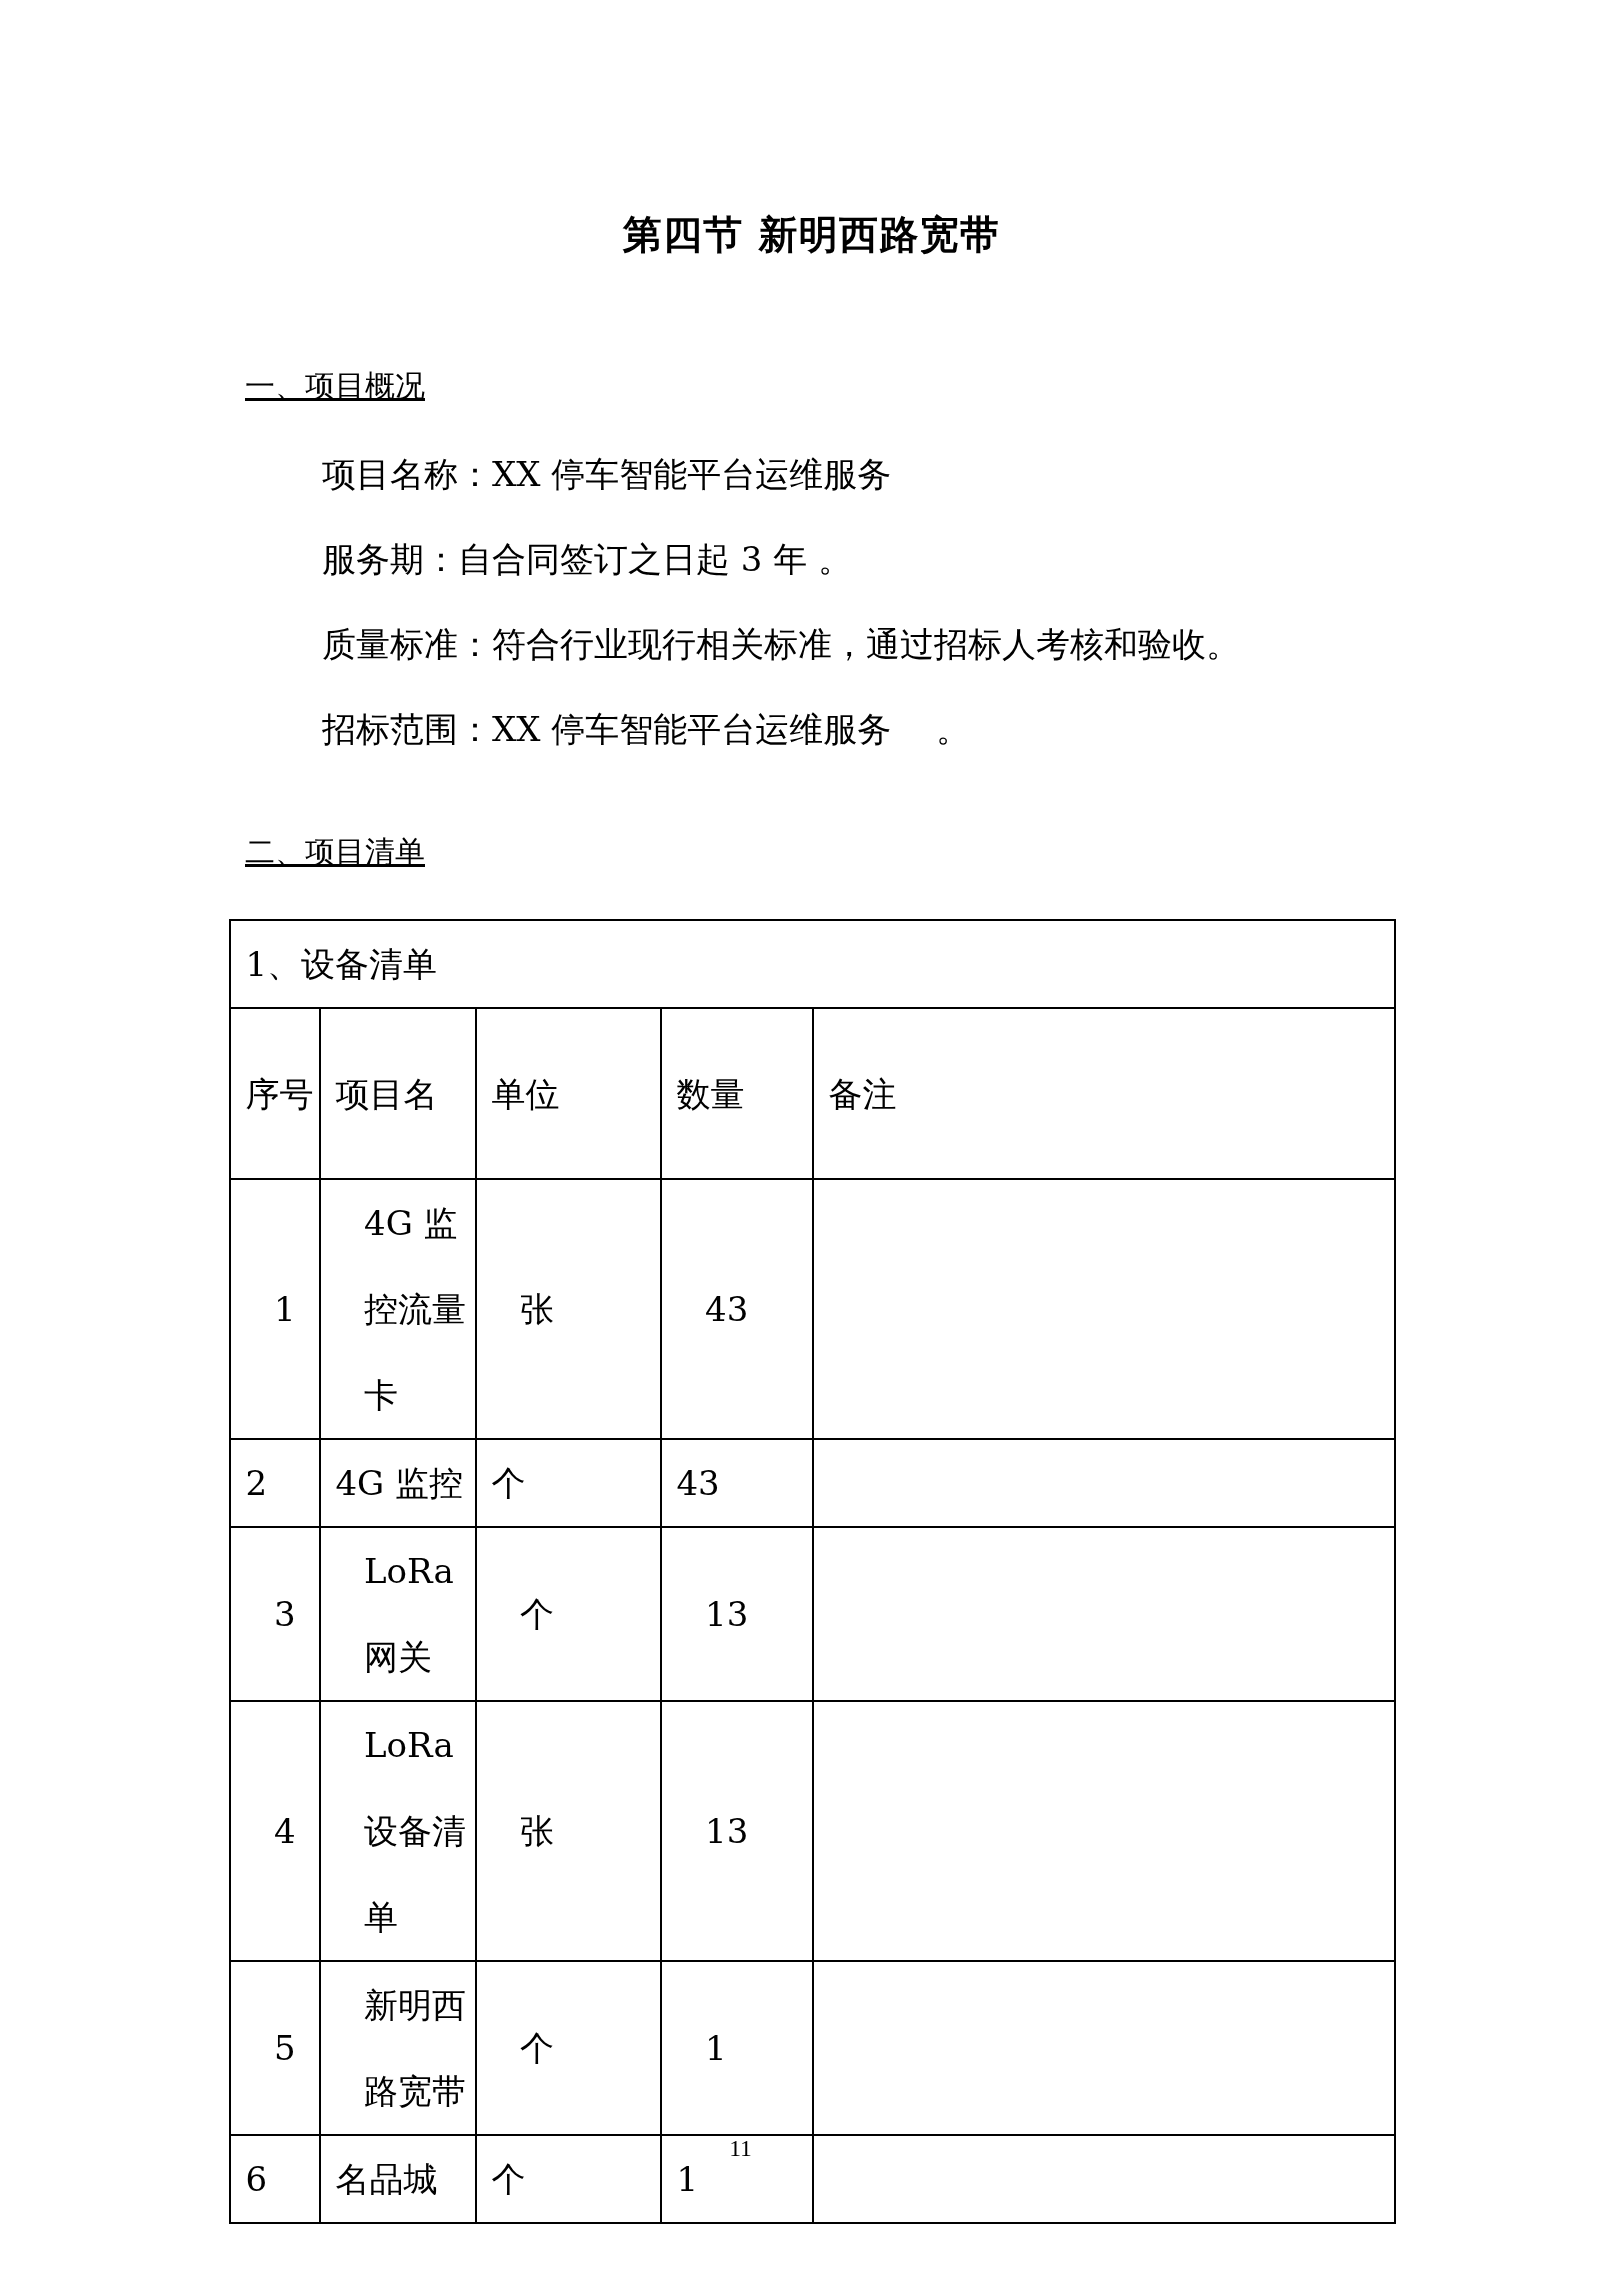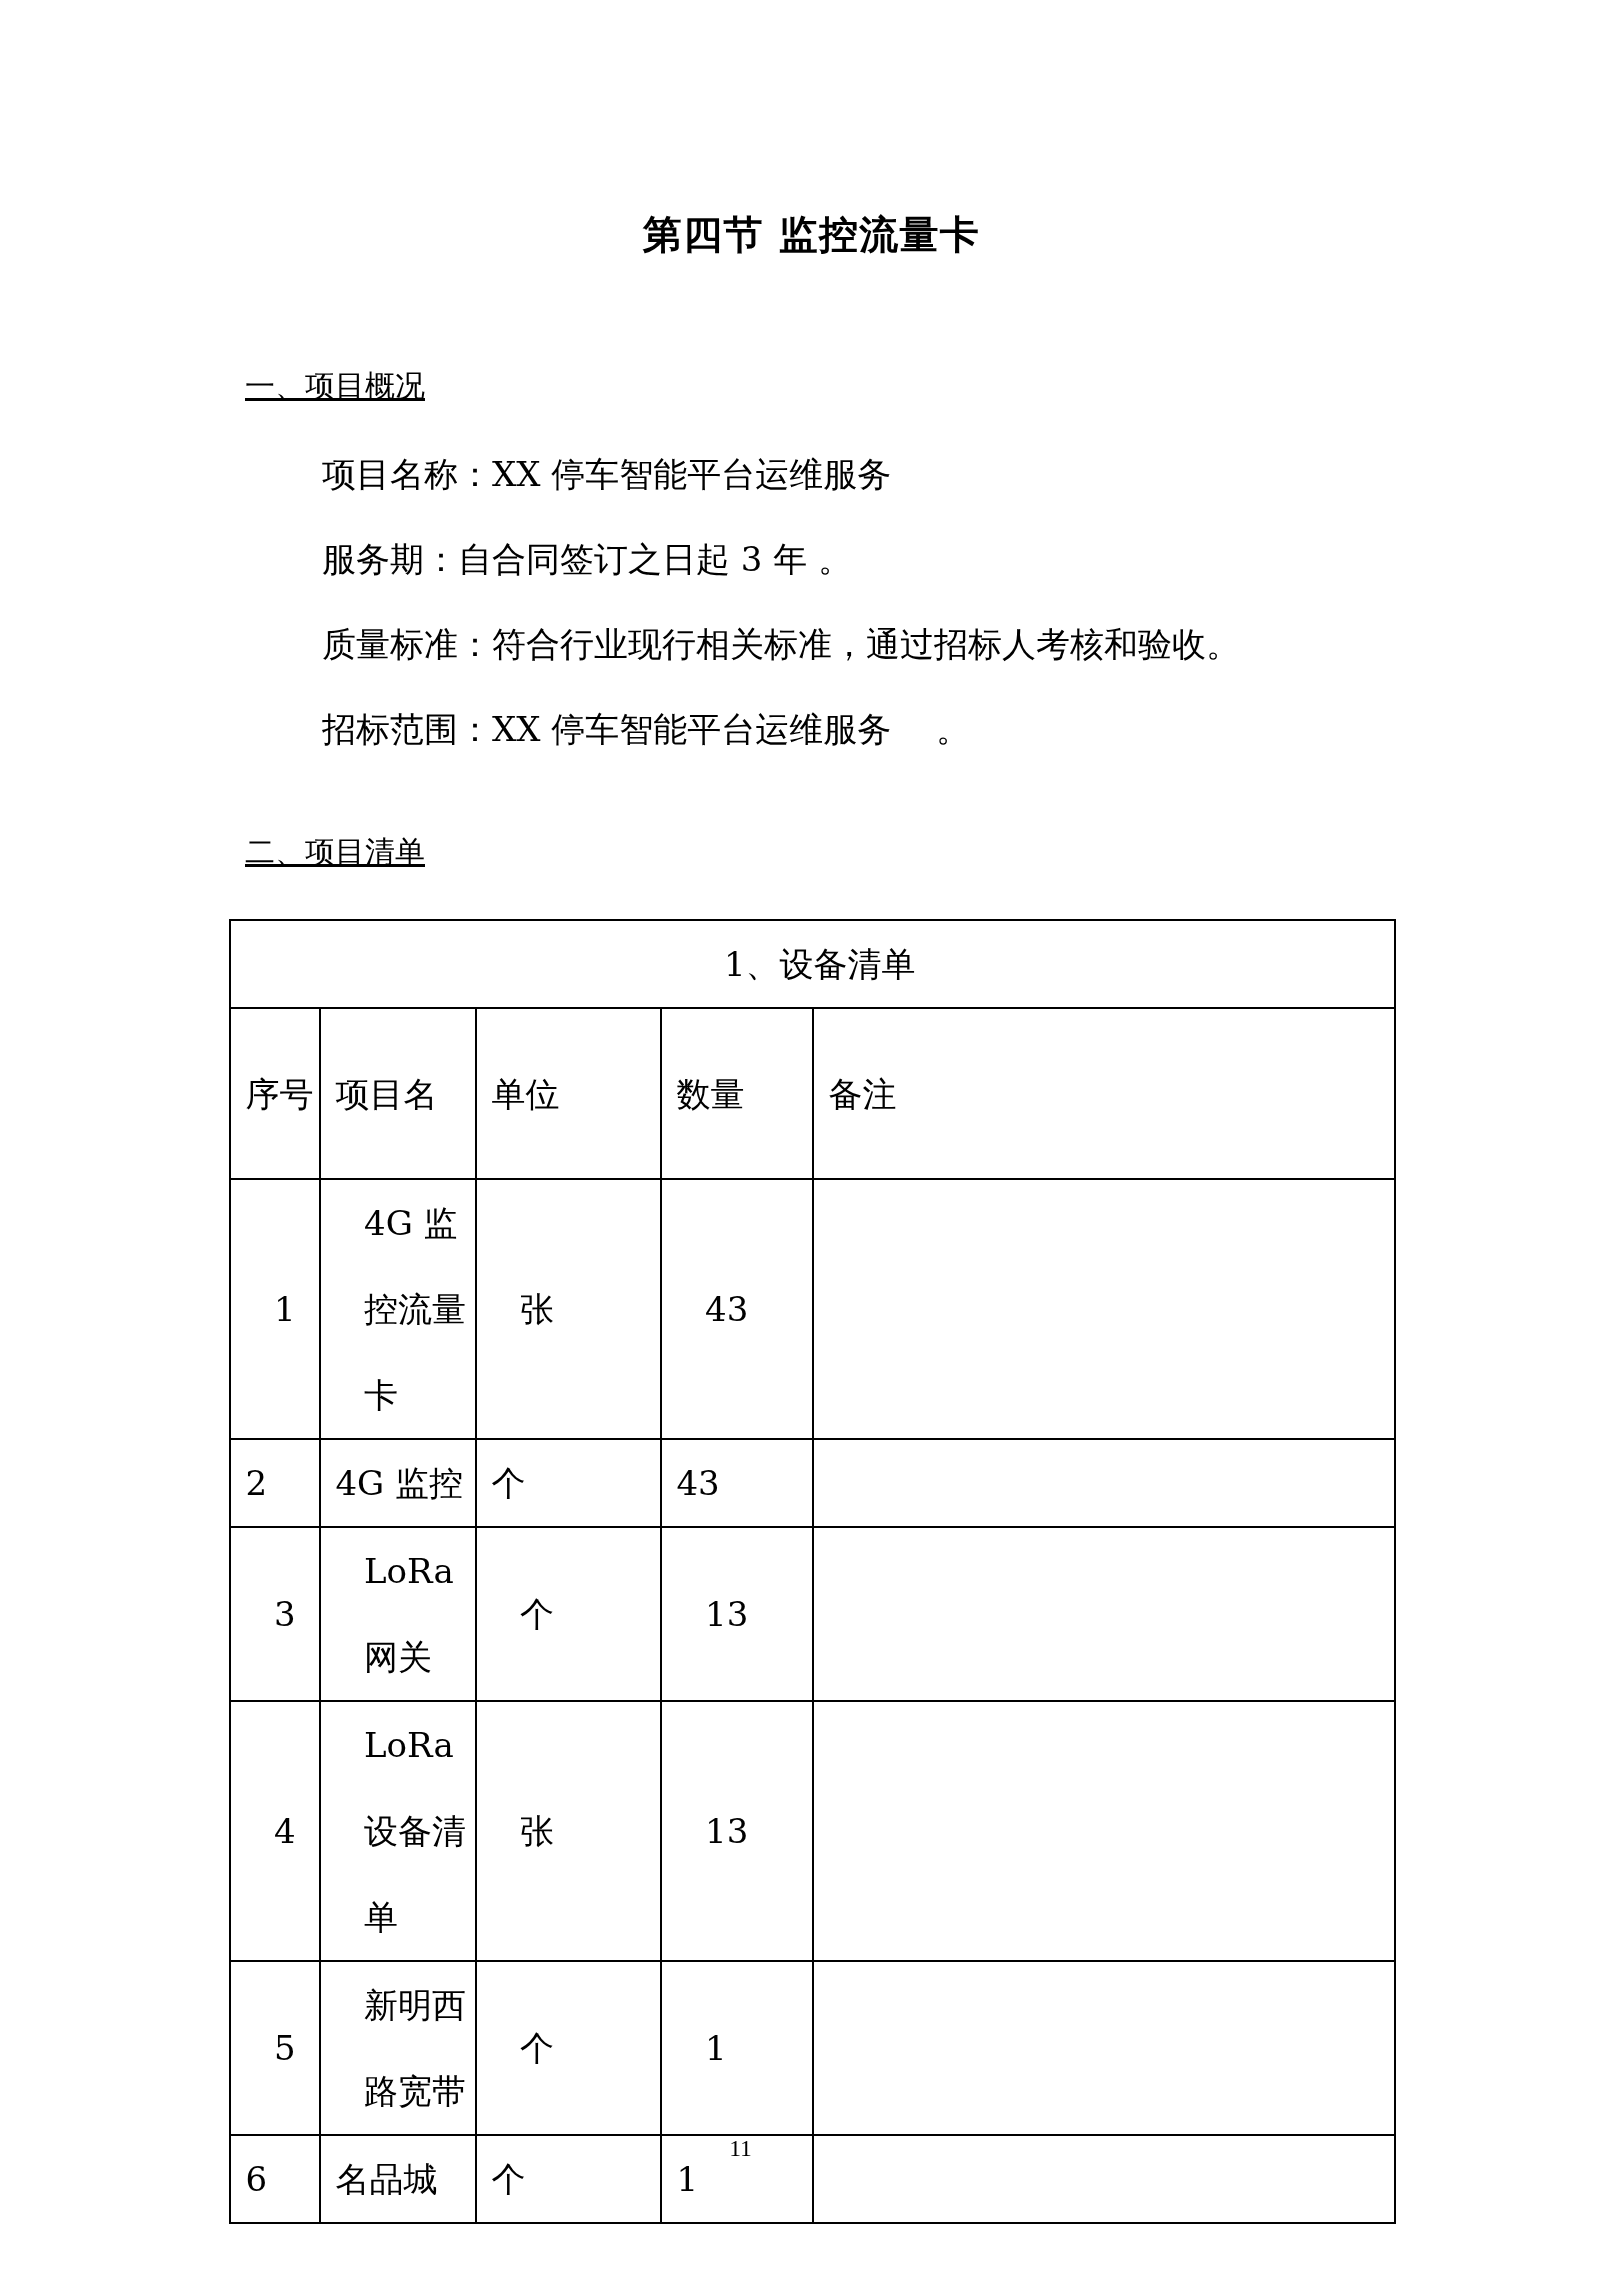--- a/index.html
+++ b/index.html
@@ -7,31 +7,31 @@
          font-family: "DejaVu Serif", "Liberation Serif", serif; color: #000; }
   .title { position: absolute; top: 208px; left: 0; width: 1623px; text-align: center;
            font-family: "DejaVu Sans", "Liberation Sans", sans-serif; font-weight: bold;
            font-size: 39px; letter-spacing: 1.3px; }
   .h1 { position: absolute; left: 245px; font-size: 30px; text-decoration: underline; }
   .para { position: absolute; left: 322px; font-size: 34px; white-space: pre; }
   table.items { position: absolute; left: 229px; top: 919px; width: 1165px;
                 border-collapse: collapse; table-layout: fixed; font-size: 34px; }
   table.items td { border: 2px solid #000; padding: 0 0 0 14.4px; vertical-align: middle;
                    line-height: 86px; word-break: break-all; }
-  table.items td.caption { height: 82px; text-align: center; }
+  table.items td.caption { height: 82px; }
   table.items tr.hdr td { height: 169px; }
   table.items tr.tall td { height: 169px; padding-left: 43px; }
   table.items tr.short td { height: 82px; }
   .page-num { position: absolute; top: 2135px; left: 0; width: 1481px; text-align: center;
               font-family: "Liberation Serif", serif; font-size: 23.6px; }
 </style>
 </head>
 <body>
 
-<div class="title">第四节 监控流量卡</div>
+<div class="title">第四节 新明西路宽带</div>
 
 <div class="h1" style="top:366px;">一、项目概况</div>
 <div class="para" style="top:452px;">项目名称：XX 停车智能平台运维服务</div>
 <div class="para" style="top:537px;text-align:center;">服务期：自合同签订之日起 3 年 。</div>
 <div class="para" style="top:622px;">质量标准：符合行业现行相关标准，通过招标人考核和验收。</div>
 <div class="para" style="top:707px;">招标范围：XX 停车智能平台运维服务　 。</div>
 
 <div class="h1" style="top:832px;">二、项目清单</div>
 
 <table class="items">

